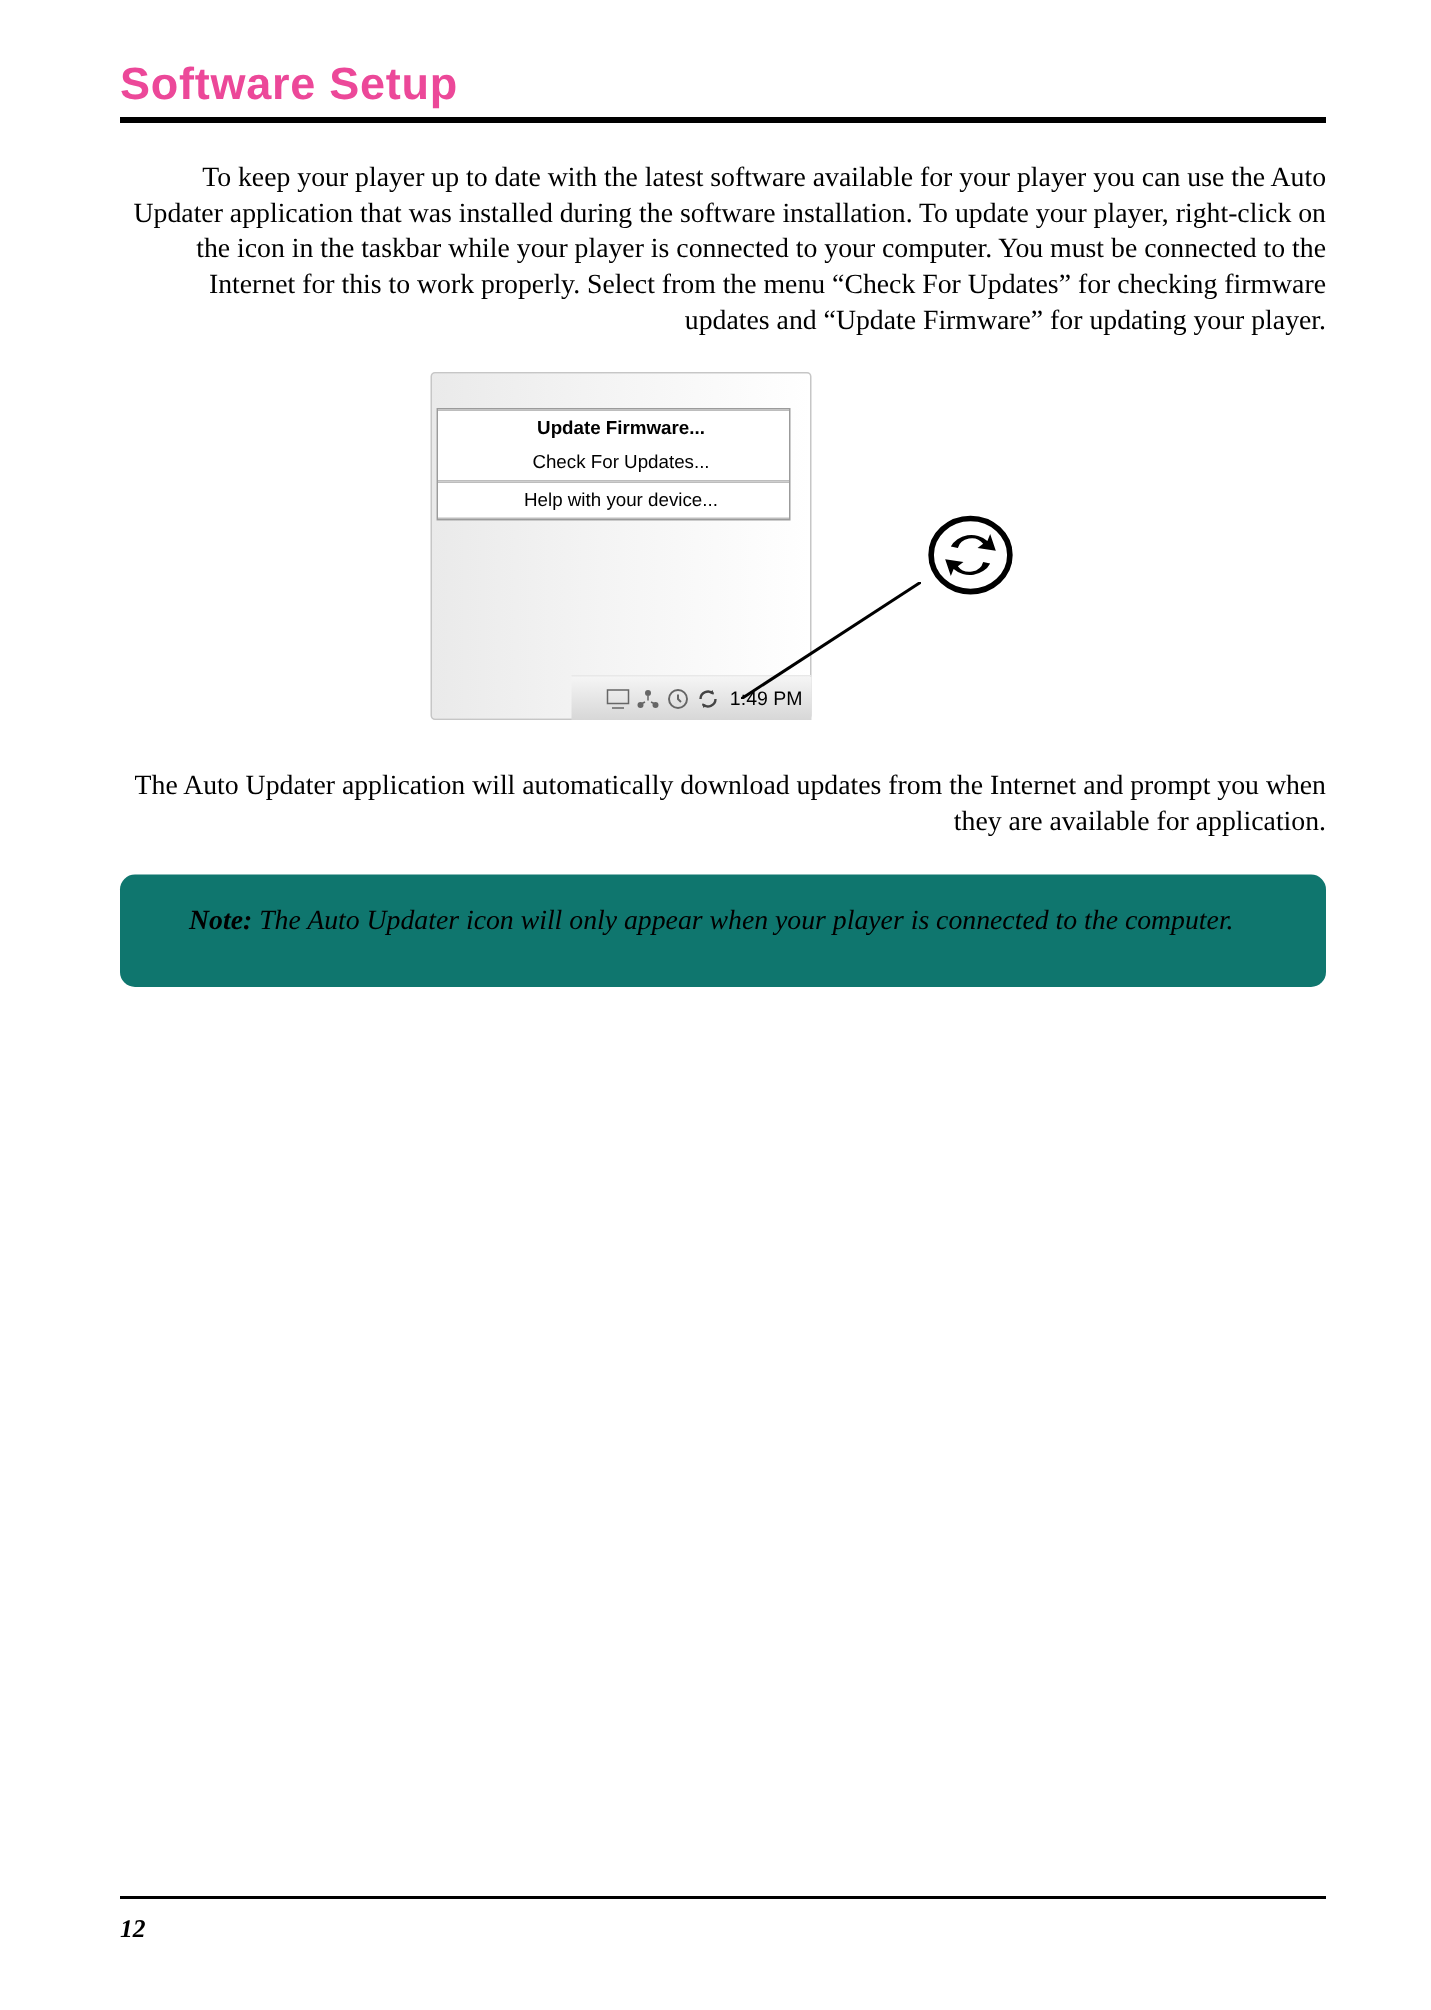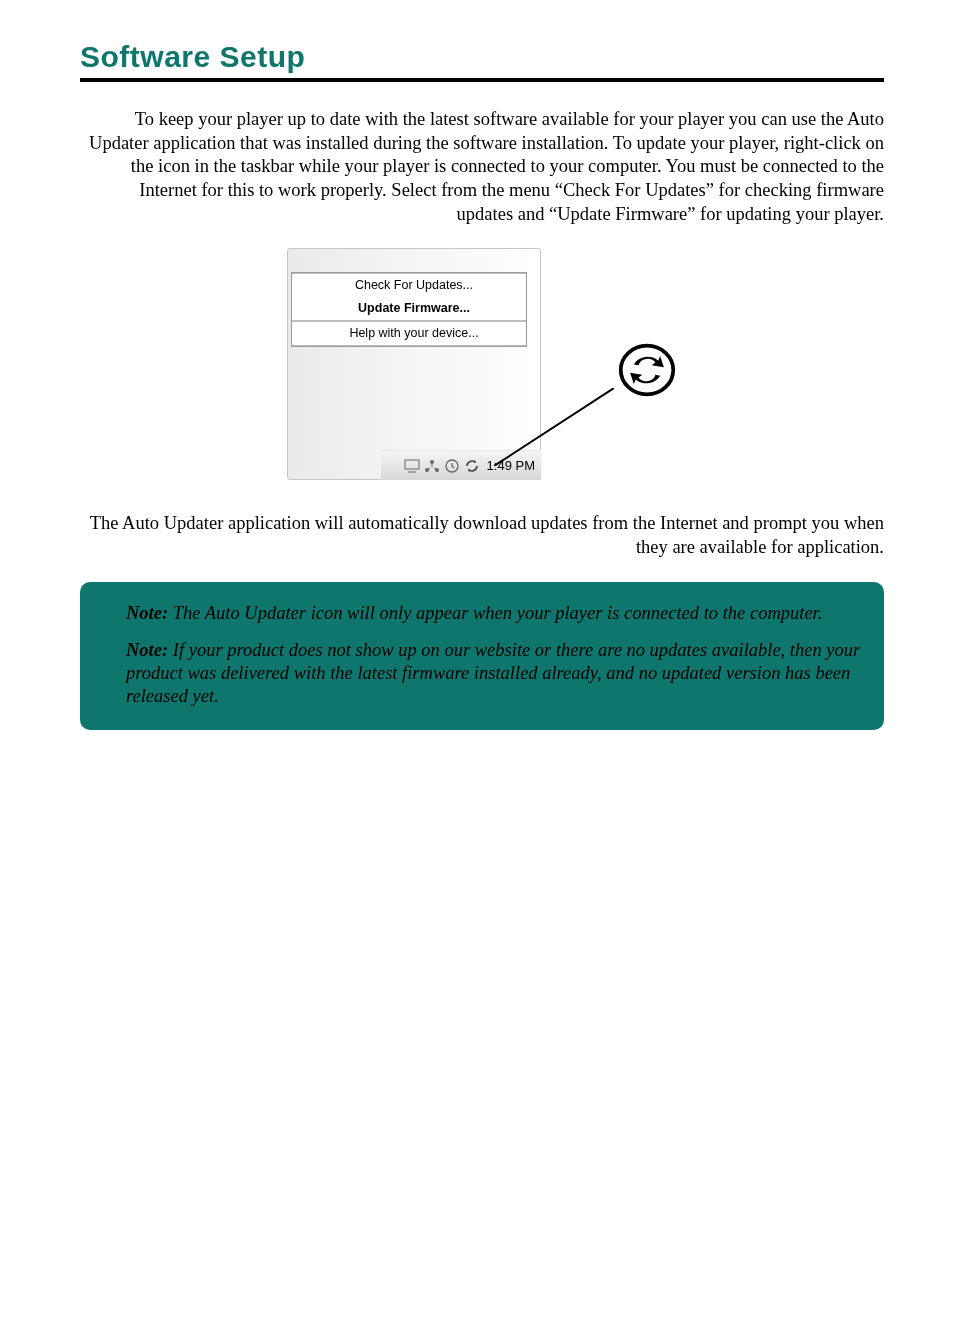--- a/index.html
+++ b/index.html
@@ -15,21 +15,21 @@
     }
     .page {
       padding: 40px 70px 50px 80px;
       height: 100%;
       position: relative;
     }
     .section-header {
       font-family: Arial, Helvetica, sans-serif;
       font-weight: 800;
       font-size: 30px;
-      color: #0f766e;
+      color: #ec4899;
       letter-spacing: 0.5px;
       margin: 0 0 4px 0;
     }
     .divider-top {
       border: none;
       border-top: 4px solid #000;
       margin: 0 0 26px 0;
     }
     .title {
       font-family: Verdana, Arial, Helvetica, sans-serif;
@@ -172,22 +172,22 @@
 
 
   <p class="body-text">To keep your player up to date with the latest software available for your player you can use the Auto Updater application that was installed during the software installation. To update your player, right-click on the icon in the taskbar while your player is connected to your computer. You must be connected to the Internet for this to work properly. Select from the menu “Check For Updates” for checking firmware updates and “Update Firmware” for updating your player.</p>
 
   <div class="figure">
     <div class="figure-inner">
       <div class="popup-bg"></div>
 
       <div class="menu">
         <div class="menu-sep"></div>
+        <div class="menu-item bold">Update Firmware...</div>
         <div class="menu-item">Check For Updates...</div>
-        <div class="menu-item bold">Update Firmware...</div>
         <div class="menu-sep"></div>
         <div class="menu-sep"></div>
         <div class="menu-item">Help with your device...</div>
         <div class="menu-sep"></div>
       </div>
 
       <div class="taskbar">
         <span class="tray-icon">
           <svg viewBox="0 0 18 18" width="18" height="18">
               <rect x="2" y="3" width="14" height="9" fill="none" stroke="#666" stroke-width="1"></rect>
@@ -229,19 +229,19 @@
     </div>
   </div>
 
   <p class="body-text">The Auto Updater application will automatically download updates from the Internet and prompt you when they are available for application.</p>
 
   <div class="note-box">
     <p class="note-para">
       <span class="note-label">Note:</span>
       <span class="note-body"> </span><span class="note-body">The Auto Updater icon will only appear when your player is connected to the computer.</span>
     </p>
-    <p class="note-para" style="margin-bottom:4px">
-      <span class="note-label">Note:</span>
-      <span class="note-body"> </span><span class="note-body">If your product does not show up on our website or there are no updates available, then your product was delivered with the latest firmware installed already, and no updated version has been released yet.</span>
-    </p>
   </div>
 
+  <div class="footer">
+    <hr class="divider-bottom">
+    <span class="page-num">12</span>
+  </div>
 </div>
 
 </body></html>

